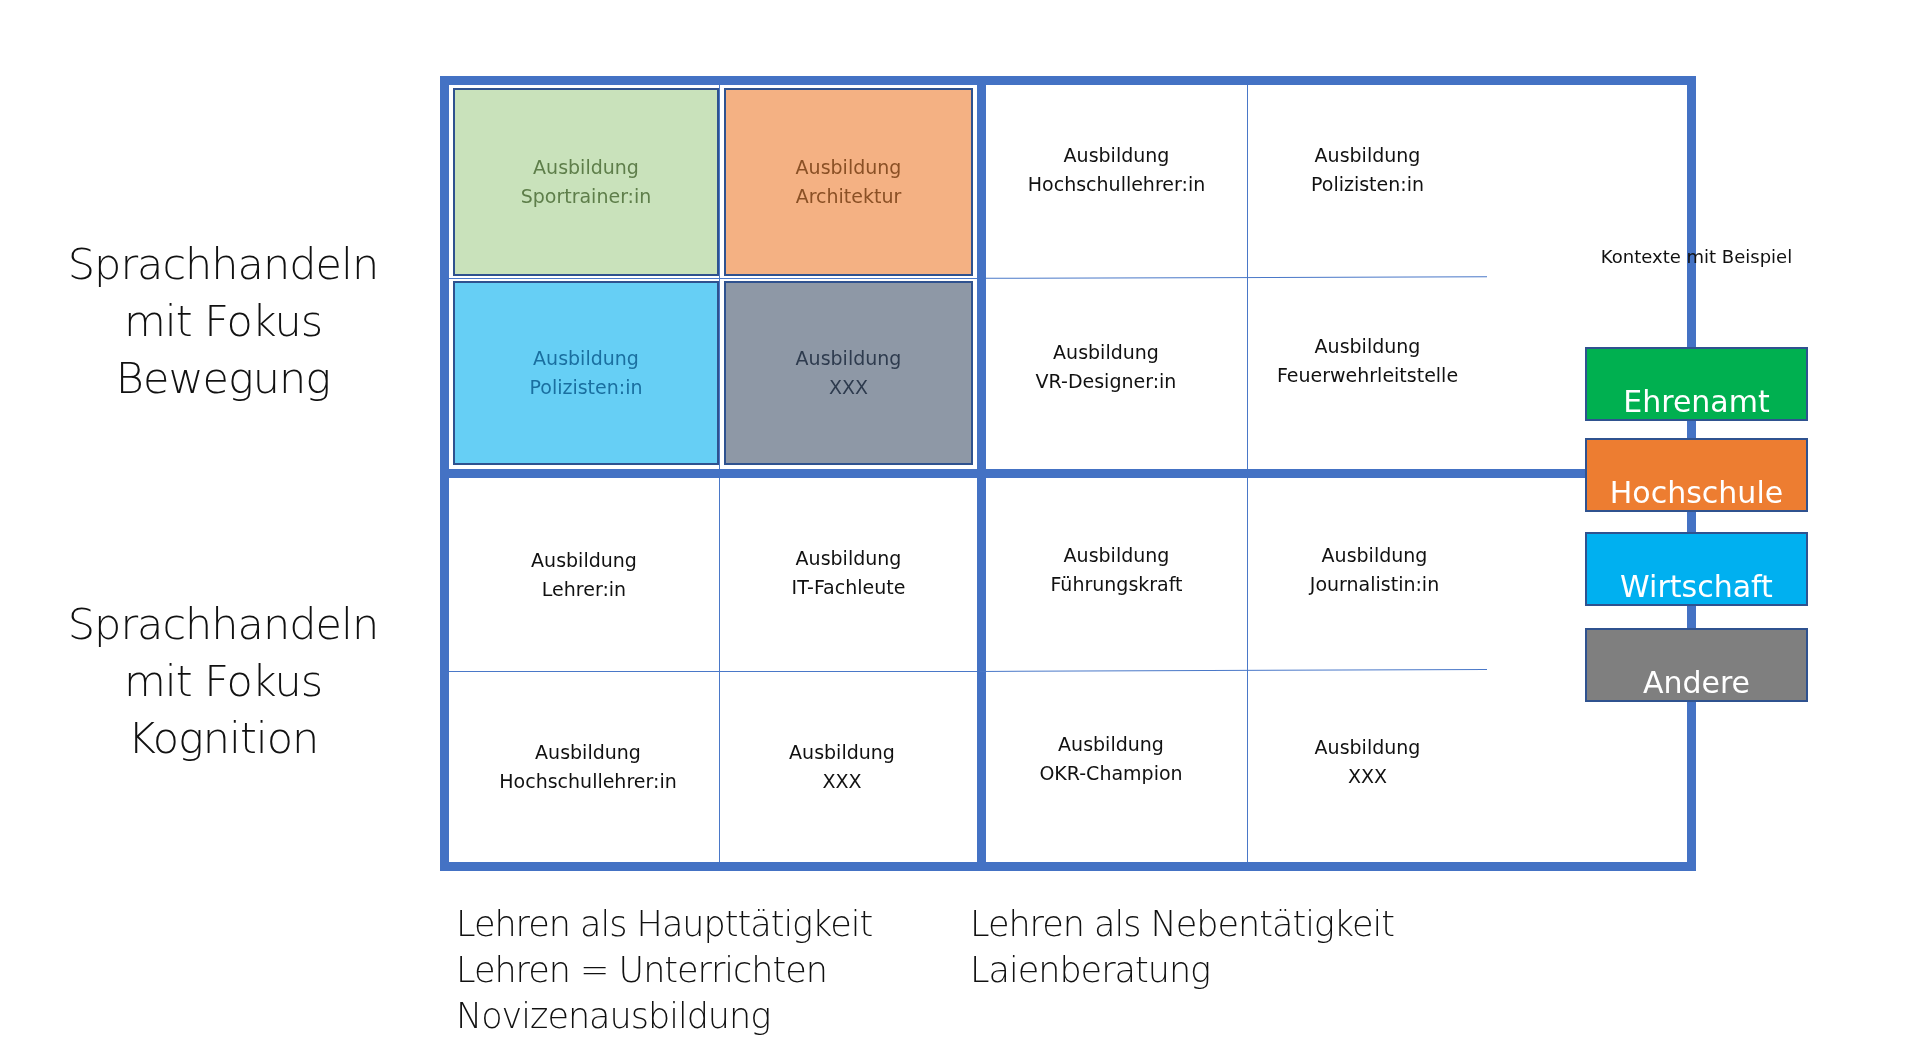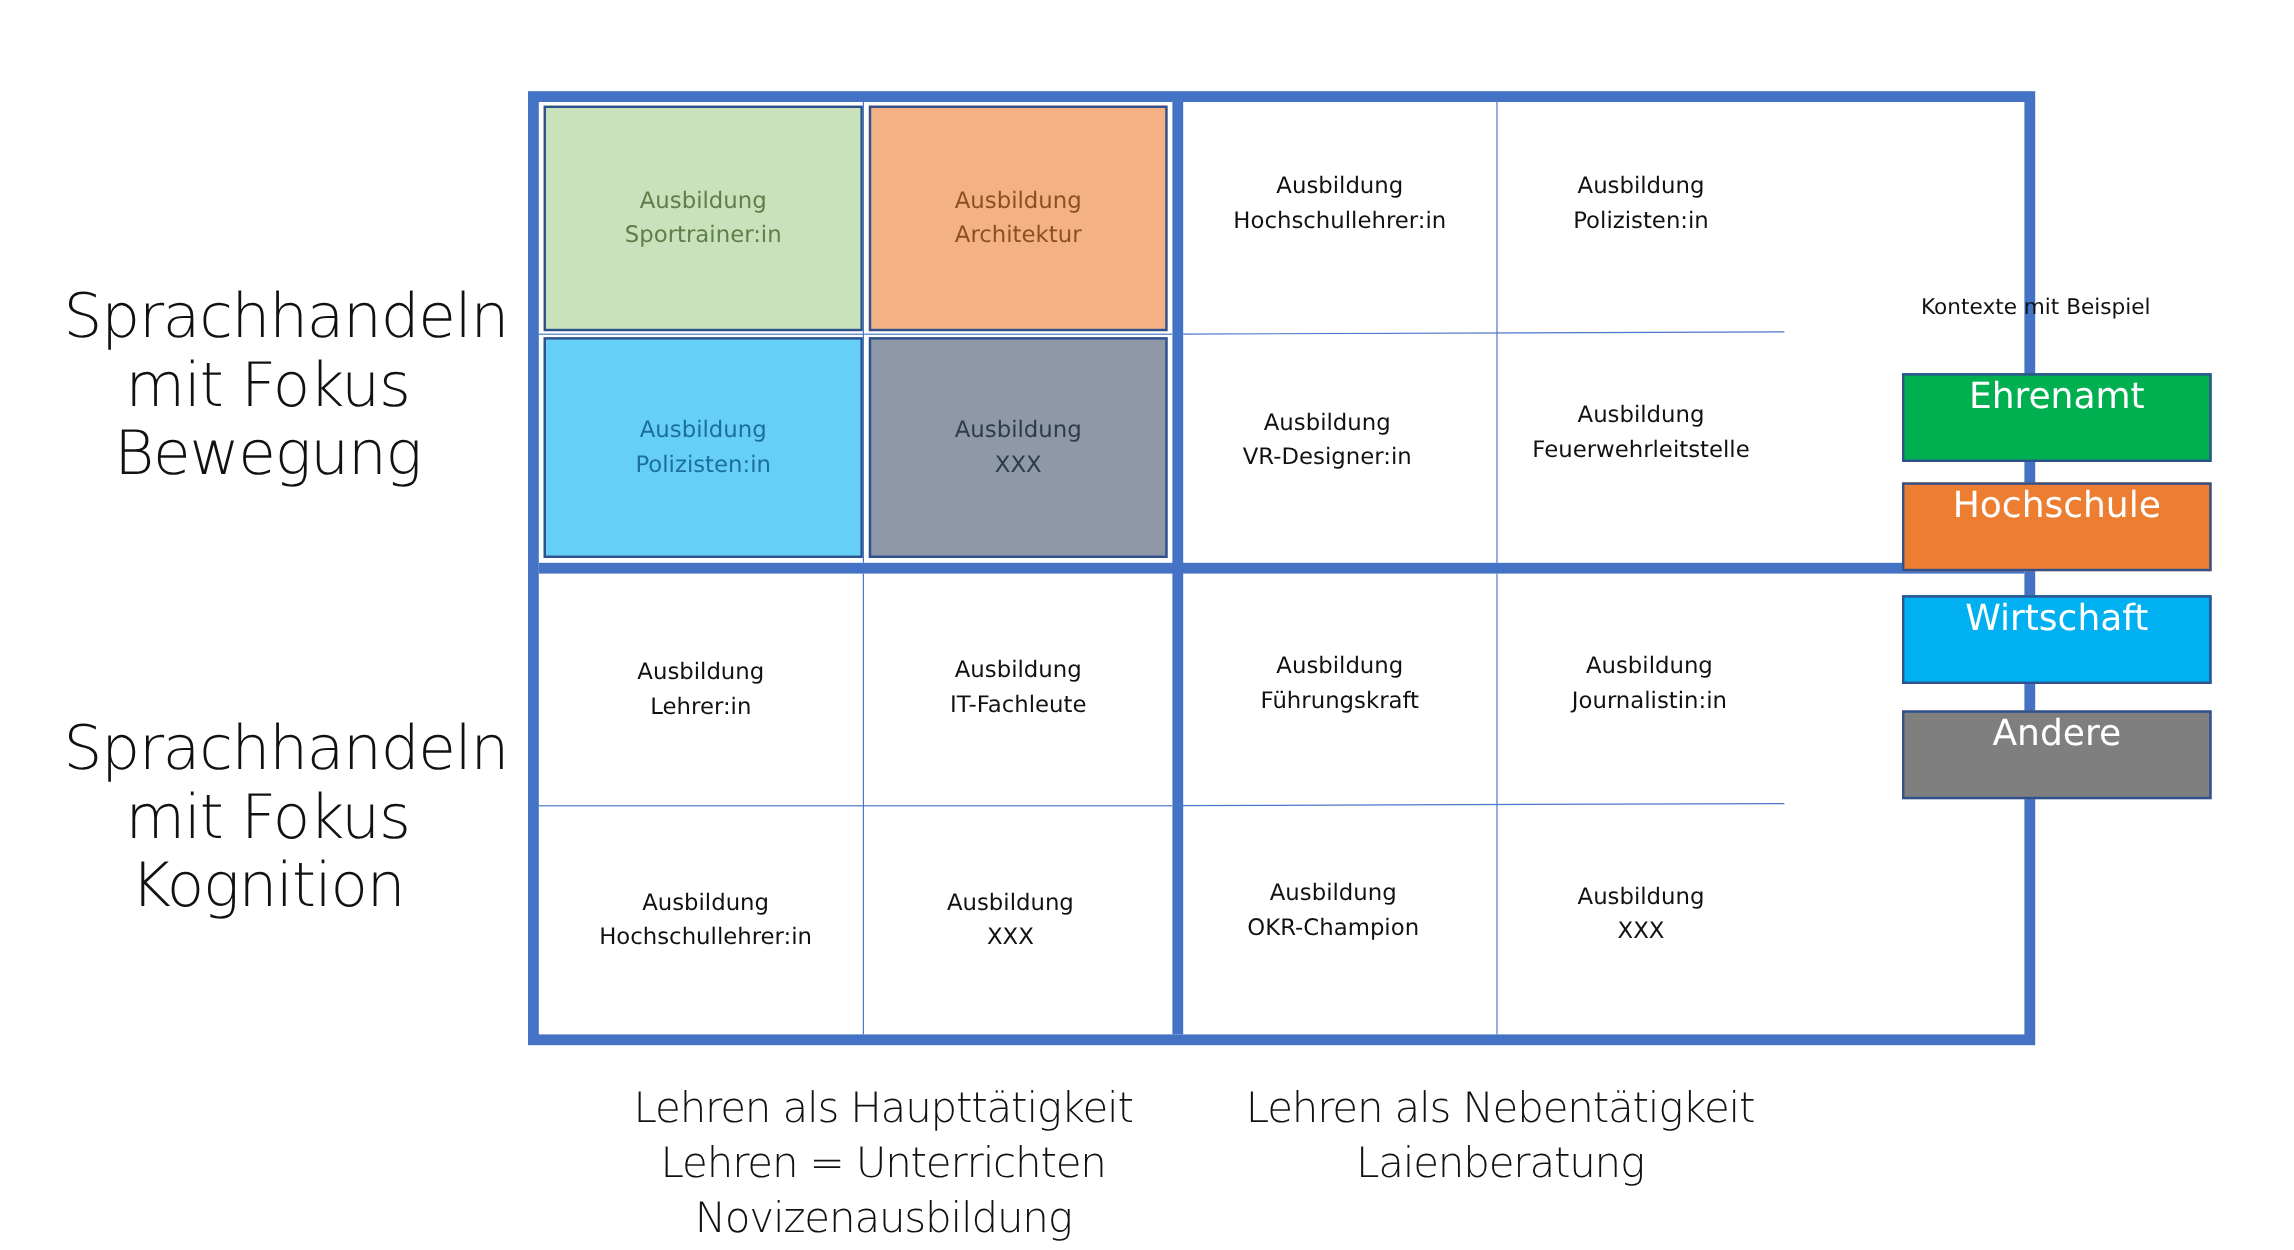--- a/index.html
+++ b/index.html
@@ -1,48 +1,48 @@
 <!DOCTYPE html>
 <html><head>
 <meta charset="utf-8">
 <style>
   html, body { margin:0; padding:0; background:#ffffff; }
   body { width:1912px; height:1042px; position:relative; overflow:hidden;
          font-family:"Liberation Sans", "DejaVu Sans", sans-serif; color:#000; }
 
   .axis-label { position:absolute; text-align:center; font-family:"DejaVu Sans", sans-serif;
-                font-weight:200; font-size:51px; line-height:57px; color:#111;
+                font-weight:200; font-size:43px; line-height:57px; color:#111;
                 letter-spacing:-1px; width:340px; }
   .axis-label span { display:block; white-space:nowrap; }
 
   .grid { position:absolute; left:440px; top:76px; width:1256px; height:795px;
           box-sizing:border-box; border:9px solid #4472c4; background:#fff; }
   .vbar { position:absolute; left:528px; top:0; width:9px; height:100%; background:#4472c4; }
   .hbar { position:absolute; top:384px; left:0; height:9px; width:100%; background:#4472c4; }
 
   .quad { position:absolute; }
   .thin-v { position:absolute; width:1px; background:#4a78c8; }
   .thin-h { position:absolute; height:1px; background:#4a78c8; }
 
   .cell { position:absolute; display:flex; flex-direction:column; align-items:center;
           justify-content:center; text-align:center; font-family:"DejaVu Sans", sans-serif;
           font-size:19px; line-height:29px; color:#111; box-sizing:border-box; }
   .cell span { display:block; white-space:nowrap; }
   .boxed { border:2px solid #2f528f; }
 
-  .bottom-label { position:absolute; text-align:center; font-family:"DejaVu Sans", sans-serif;
+  .bottom-label { position:absolute; text-align:left; font-family:"DejaVu Sans", sans-serif;
                   font-weight:200; font-size:35px; line-height:46px; color:#111; width:560px;
                   letter-spacing:-1px; }
   .bottom-label span { display:block; white-space:nowrap; }
 
   .legend-title { position:absolute; left:1585px; top:246px; width:223px; text-align:center;
                   font-family:"DejaVu Sans", sans-serif; font-size:18px; color:#111; white-space:nowrap; }
-  .legend-item { position:absolute; left:1585px; width:258px; height:74px; box-sizing:border-box;
-                 border:2px solid #2f528f; display:flex; align-items:flex-start; justify-content:center;
-                 font-family:"DejaVu Sans", sans-serif; font-size:30px; color:#ffffff; }
+  .legend-item { position:absolute; left:1585px; width:223px; height:74px; box-sizing:border-box;
+                 border:2px solid #2f528f; display:flex; align-items:flex-end; justify-content:center;
+                 font-family:"DejaVu Sans", sans-serif; font-size:30px; color:#ffffff;margin-top:36px; }
 </style>
 </head>
 <body>
 
 <div class="axis-label" style="left:53px; top:236px;">
   <span>Sprachhandeln</span>
   <span>mit Fokus</span>
   <span>Bewegung</span>
 </div>
 <div class="axis-label" style="left:53px; top:596px;">

